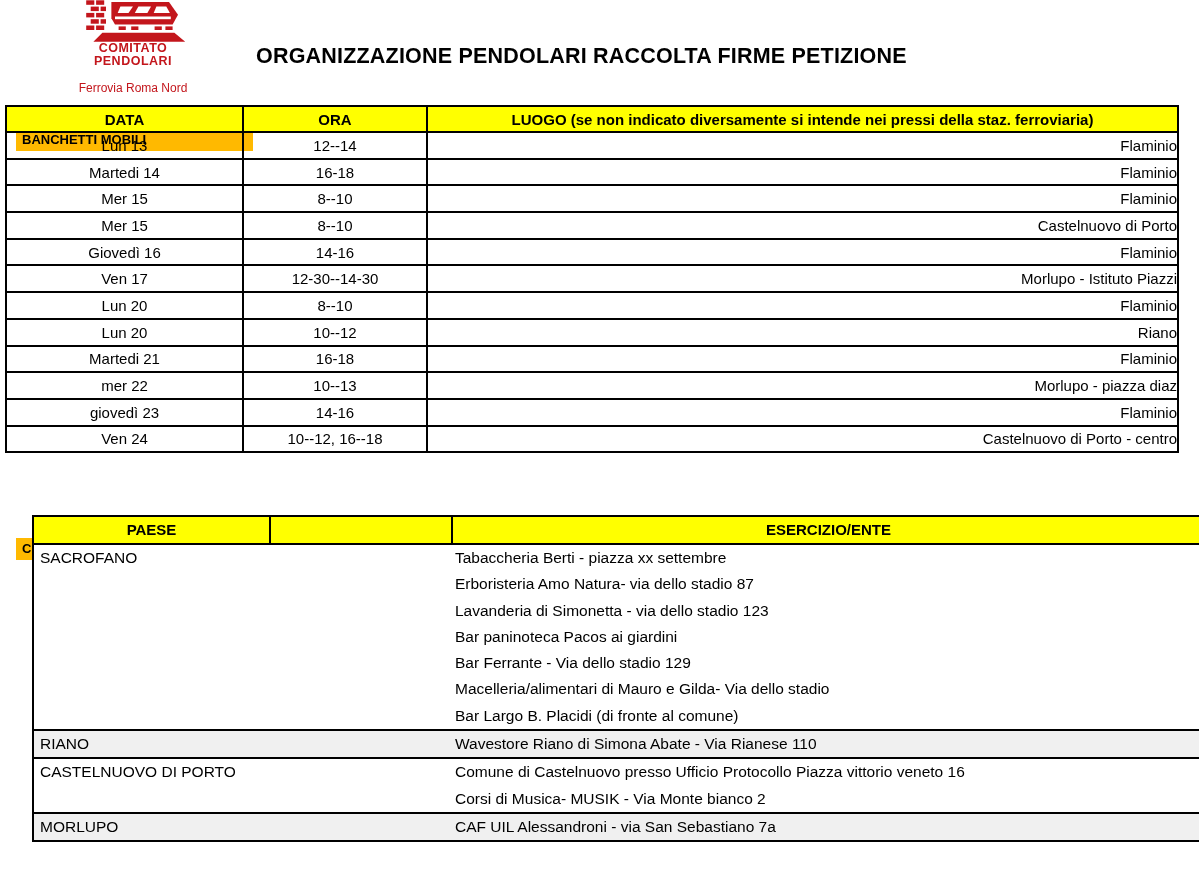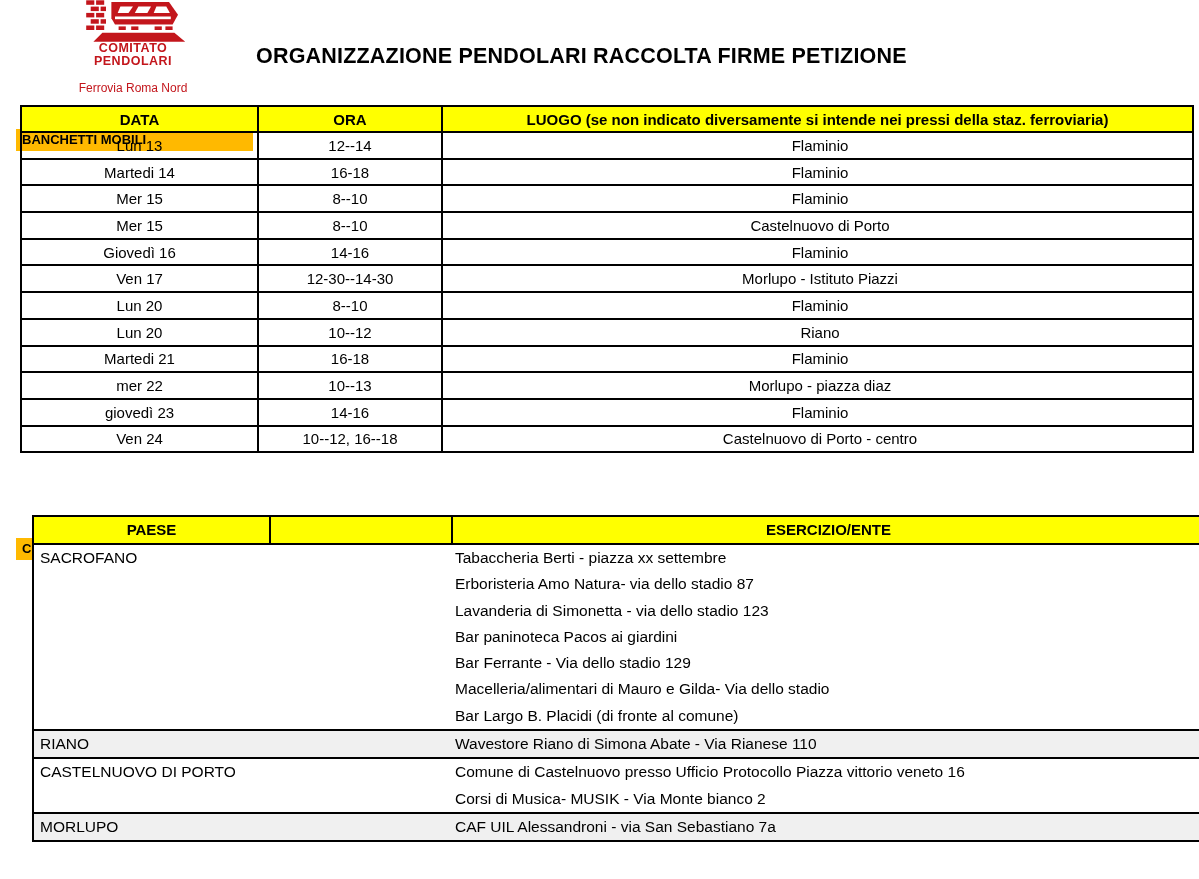--- a/index.html
+++ b/index.html
@@ -32,32 +32,32 @@
     position:absolute;left:16px;width:231px;height:22px;
     background:var(--banner-orange);
     font-size:13px;font-weight:700;line-height:22px;padding-left:6px;
     white-space:nowrap;
     margin-top:48px;
   }
   .banner-mobili{top:81px;}
   .banner-fissi{top:490px;}
   
   table.t1{
-    position:absolute;left:20px;top:105px;width:1174px;
+    position:absolute;left:5px;top:105px;width:1174px;
     border-collapse:collapse;table-layout:fixed;
   }
   table.t1 th,table.t1 td{
     border:2px solid var(--border-black);padding:0;overflow:hidden;white-space:nowrap;
   }
   table.t1 thead th{
     background:var(--header-yellow);height:24px;
     font-size:15px;font-weight:700;text-align:center;
   }
   table.t1 tbody td{height:24.7px;font-size:15px;text-align:center;}
-  table.t1 tbody td.c3{text-align:center;padding-left:5px;margin-top:32px;}
+  table.t1 tbody td.c3{text-align:right;padding-left:5px;margin-top:32px;}
   
   .t2{
     position:absolute;left:32px;top:515px;width:1174px;
     border:2px solid var(--border-black);box-sizing:border-box;background:#fff;
   }
   .t2-header{
     display:flex;height:26px;background:var(--header-yellow);
     border-bottom:2px solid var(--border-black);
   }
   .t2-h{font-size:15px;font-weight:700;line-height:26px;text-align:center;box-sizing:border-box;}

